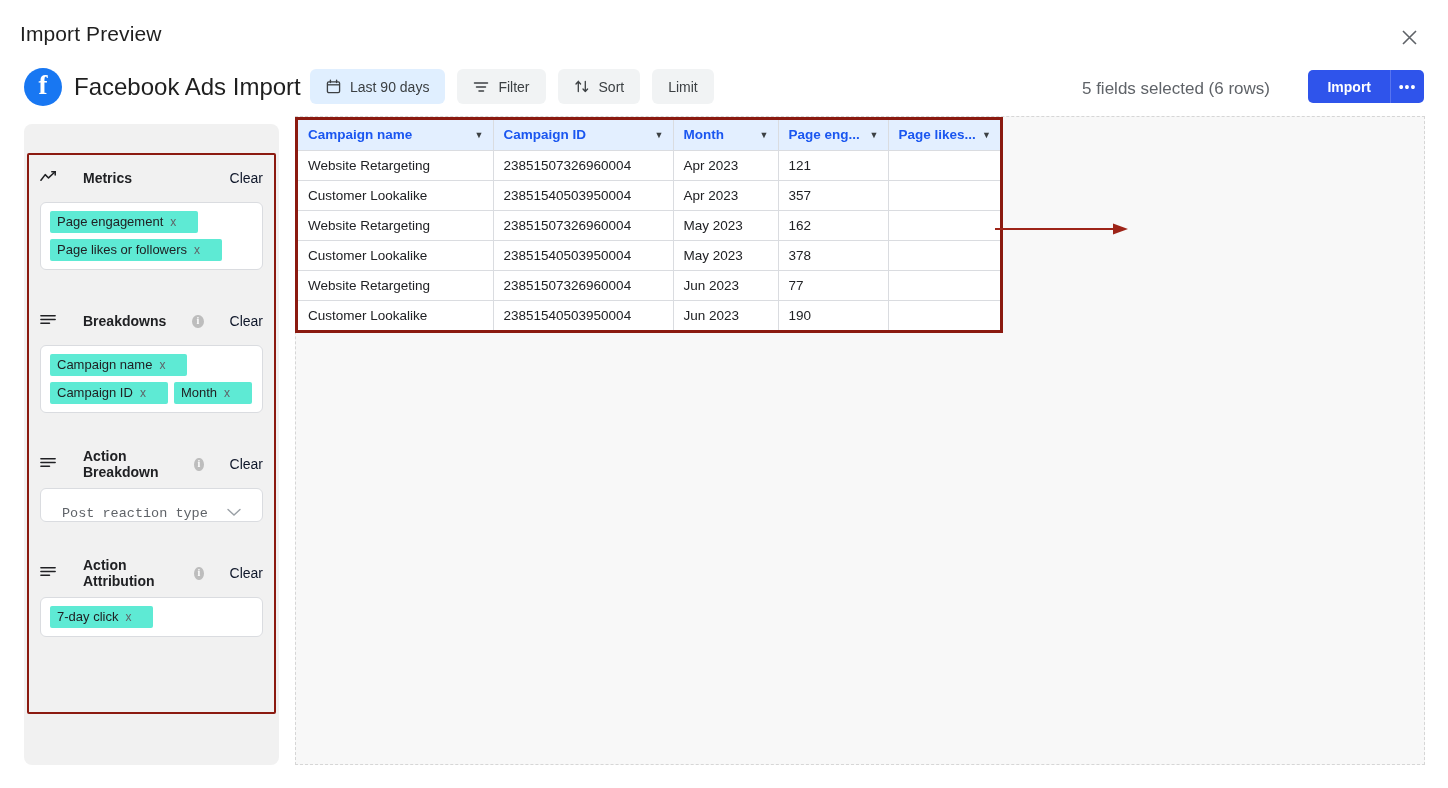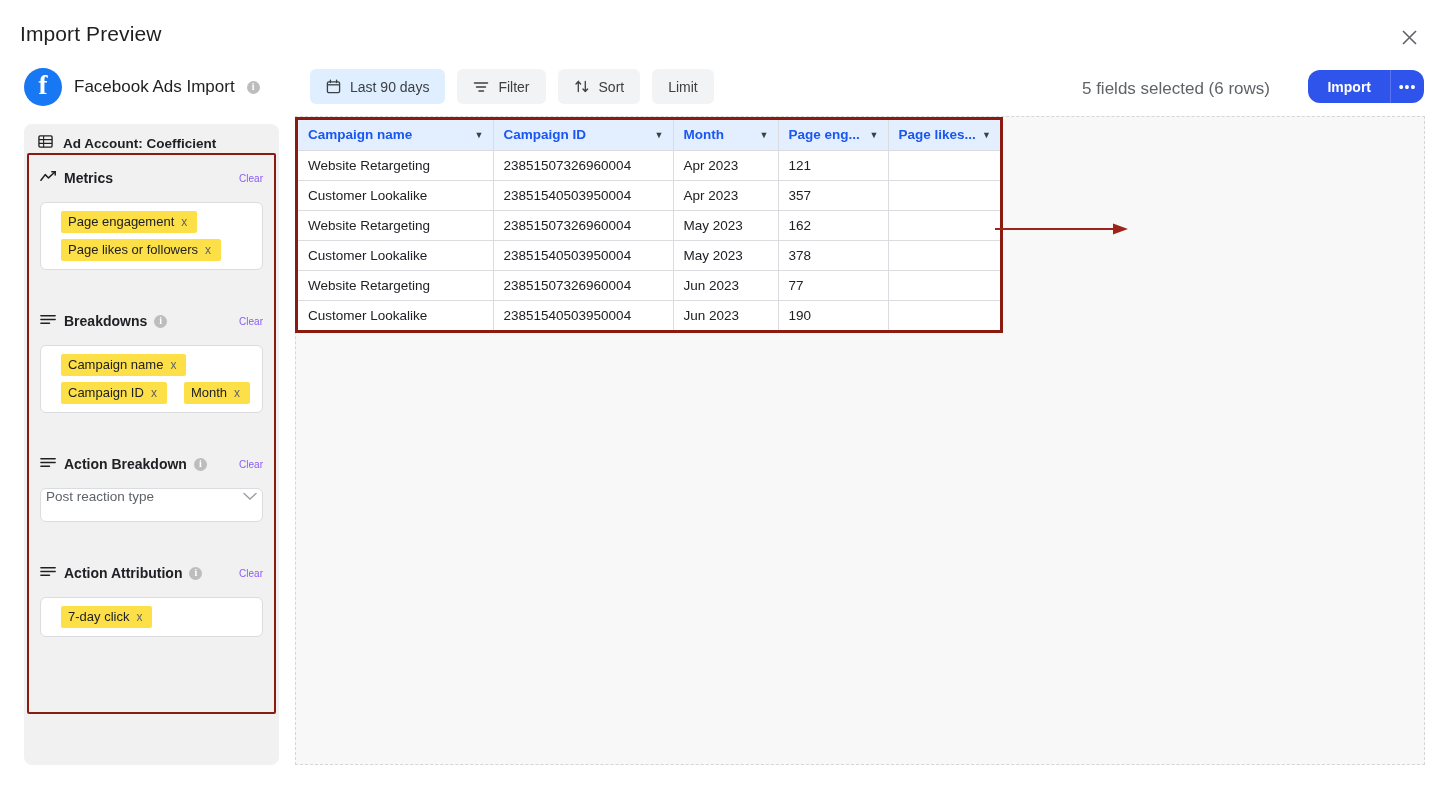--- a/index.html
+++ b/index.html
@@ -27,21 +27,21 @@
   .source-row {
     position: absolute; left: 24px; top: 68px;
     display: flex; align-items: center; gap: 12px;
   }
   .fb-logo {
     width: 38px; height: 38px; border-radius: 50%;
     background: #1877f2; display: flex; align-items: center; justify-content: center;
     color: #fff; font-weight: 700; font-size: 27px; font-family: "Liberation Serif", serif;
     line-height: 1; padding-bottom: 3px;
   }
-  .source-name { font-size: 17px; font-weight: 400; color: #1f1f1f; }
+  .source-name { font-size: 24px; font-weight: 400; color: #1f1f1f; }
   .info-dot {
     width: 13px; height: 13px; border-radius: 50%;
     background: #bdbdbd; color: #fff; font-size: 10px; font-weight: 700;
     display: inline-flex; align-items: center; justify-content: center;
     font-family: "Liberation Serif", serif; line-height: 1;
   }
 
   
   .toolbar { position: absolute; left: 310px; top: 69px; display: flex; gap: 12px; }
   .tb-btn {
@@ -52,21 +52,21 @@
   }
   .tb-btn.active { background: #e0efff; color: #3c4043; }
   .tb-icon { display: inline-flex; align-items: center; }
 
   .fields-info {
     position: absolute; right: 178px; top: 79px;
     font-size: 17px; color: #5f6368;
   }
   .import-group {
     position: absolute; right: 24px; top: 70px; display: flex;
-    border-radius: 12px; overflow: hidden;
+    border-radius: 5px; overflow: hidden;
   }
   .import-btn {
     background: #2f54eb; color: #fff; border: none; height: 33px;
     padding: 0 19px; font-size: 14px; font-weight: 600; cursor: pointer;
     font-family: "Liberation Sans", sans-serif;
   }
   .more-btn {
     background: #2f54eb; color: #fff; border: none; border-left: 1px solid #5874f0;
     height: 33px; width: 34px; font-size: 14px; cursor: pointer; letter-spacing: 1px;
     display: flex; align-items: center; justify-content: center;
@@ -84,44 +84,43 @@
     font-size: 13.5px; font-weight: 700; color: #202124;
   }
   .red-box {
     position: absolute; left: 3px; top: 29px; width: 249px; height: 561px;
     border: 2px solid #8b1a10; border-radius: 2px;
   }
   .sections { position: absolute; left: 0; top: 29px; width: 255px; padding: 10px 16px 0 16px; }
 
   .sec { margin-bottom: 6px; }
   .sec-head {
-    display: flex; align-items: center; gap: 7px;
+    display: flex; align-items: center; gap: 26px;
     height: 30px; margin-bottom: 9px;
   }
   .sec-title { font-size: 14px; font-weight: 700; color: #202124; }
   .sec-clear {
-    margin-left: auto; font-size: 10px; color: #8b5cf6; cursor: pointer;
+    margin-left: auto; font-size: 14px; color: #0f172a; cursor: pointer;
   }
   .chipbox {
     background: #fff; border: 1px solid #dadce0; border-radius: 6px;
     padding: 8px 9px; display: flex; flex-wrap: wrap; gap: 6px 6px;
     min-height: 38px; align-content: flex-start;
   }
   .chipbox.tall { min-height: 62px; }
   .chip {
-    background: #fde047; border-radius: 2px; padding: 3px 10px 4px 7px;
+    background: #5eead4; border-radius: 2px; padding: 3px 22px 4px 7px;
     font-size: 13px; color: #202124; display: inline-flex; align-items: center; gap: 7px;
     cursor: default;
-    margin-left: 11px;
   }
   .chip-x { color: #5f6368; font-size: 12px; cursor: pointer; }
   .select-box {
     background: #fff; border: 1px solid #dadce0; border-radius: 6px;
-    height: 34px; display: flex; align-items: flex-start; padding: 0 5px;
-    font-size: 13.5px; color: #5f6368; cursor: pointer;
+    height: 34px; display: flex; align-items: flex-end; padding: 0 21px;
+    font-size: 13.5px; color: #5f6368; cursor: pointer; font-family: Liberation Mono, monospace;
   }
   .select-caret { margin-left: auto; color: #9aa0a6; }
   .spacer-sm { height: 30px; }
 
   
   .main-panel {
     position: absolute; left: 295px; top: 116px;
     width: 1130px; height: 649px;
     background: #f8f8f8; border: 1px dashed #d6d6d6;
   }
@@ -208,29 +207,20 @@
     </button>
   </div>
 
   <div class="fields-info">5 fields selected (6 rows)</div>
   <div class="import-group">
     <button class="import-btn">Import</button>
     <button class="more-btn">•••</button>
   </div>
 
   <div class="sidebar">
-    <div class="account-row">
-      <span>
-        <svg width="15" height="15" viewBox="0 0 16 16">
-            <rect x="1" y="2" width="14" height="12" rx="1.2" fill="none" stroke="#202124" stroke-width="1.4"></rect>
-            <path d="M1 6h14M1 10h14M6 2v12" stroke="#202124" stroke-width="1.2"></path>
-          </svg>
-      </span>
-      <span>Ad Account: Coefficient</span>
-    </div>
 
     <div class="red-box"></div>
 
     <div class="sections">
 
       <div class="sec">
         <div class="sec-head">
           <span>
             <svg width="17" height="13" viewBox="0 0 18 13">
                 <path d="M1 10.5 L5.5 4.5 L9 8 L16 1.5" stroke="#202124" stroke-width="1.6" fill="none" stroke-linecap="round" stroke-linejoin="round"></path>

